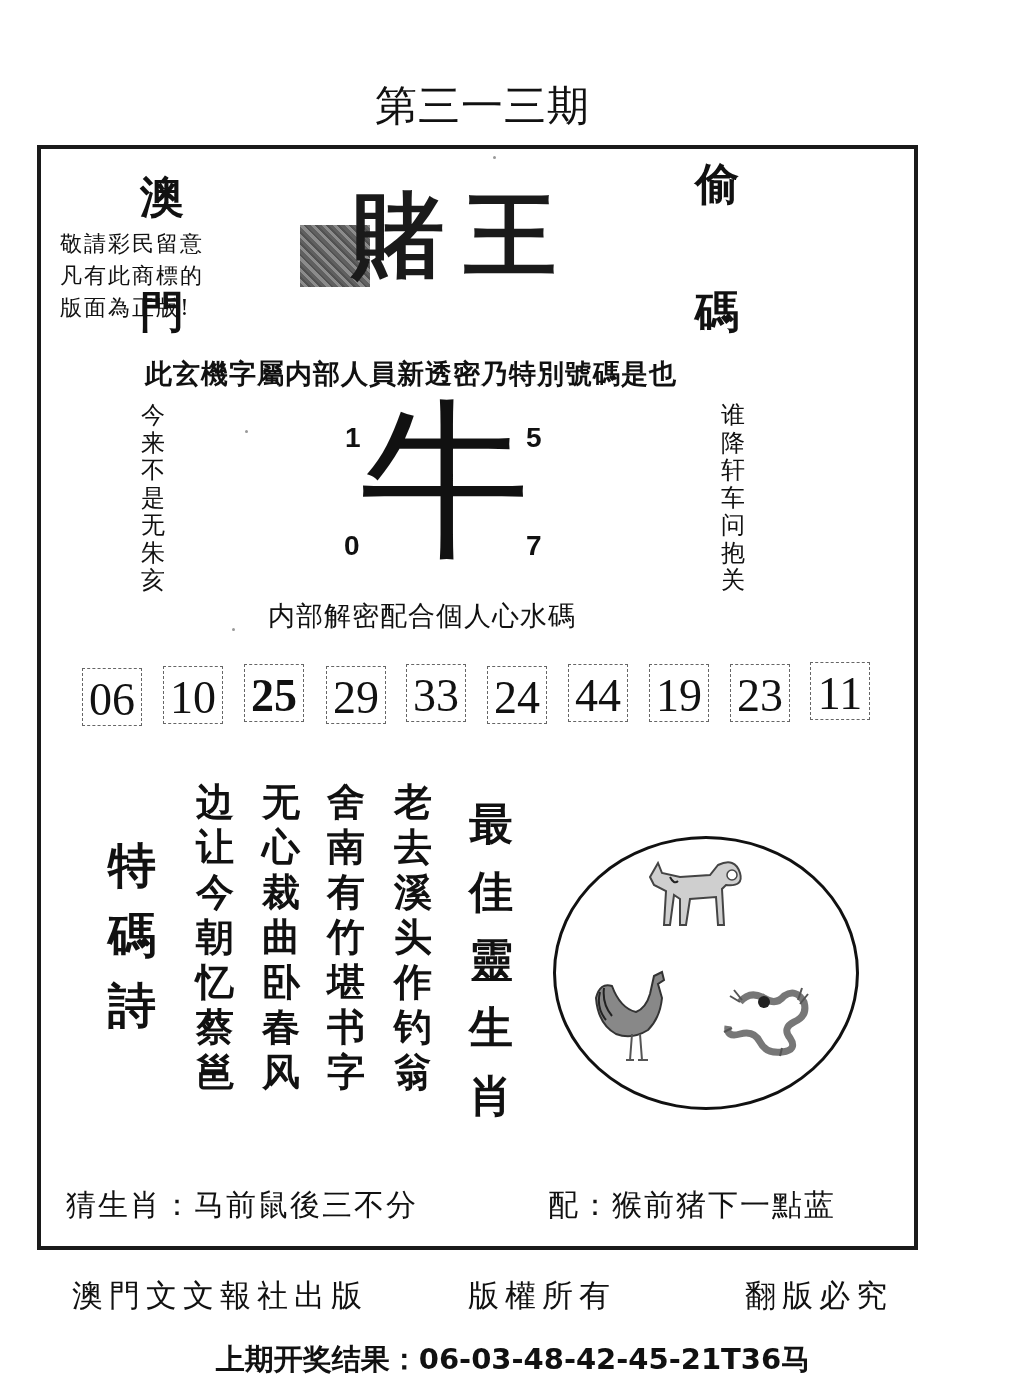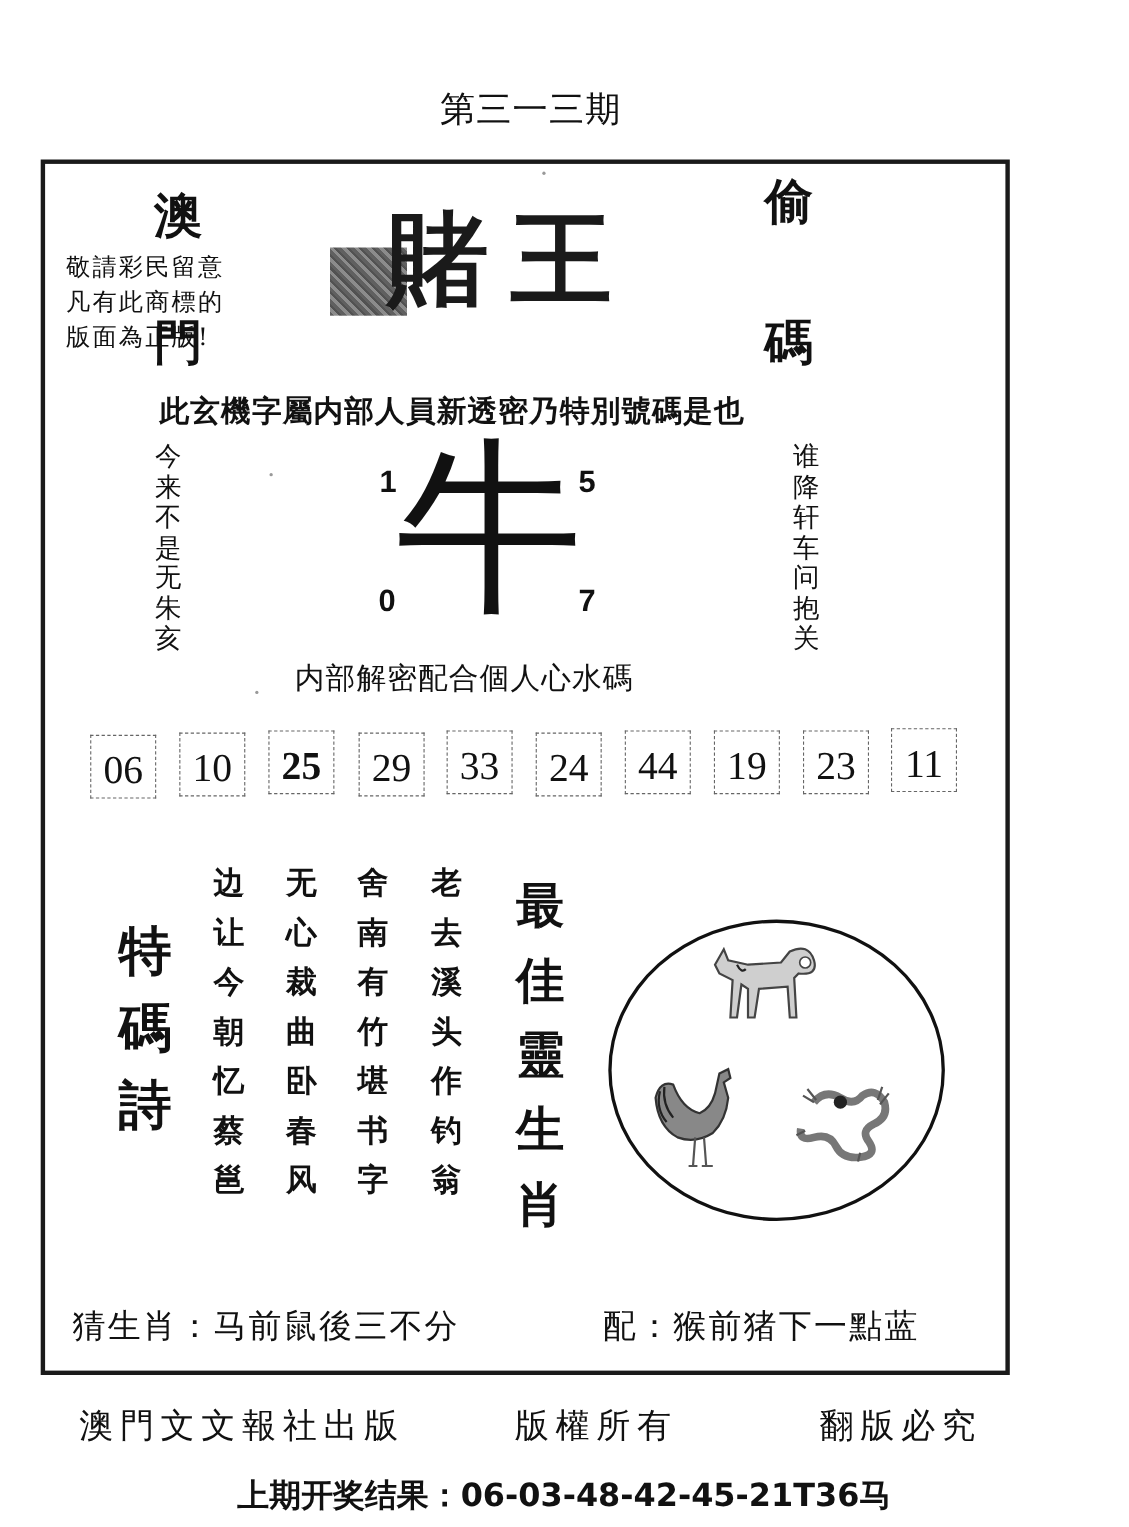--- a/index.html
+++ b/index.html
@@ -1,19 +1,19 @@
 <!DOCTYPE html>
 <html><head>
 <meta charset="utf-8">
 <style>
   html, body { margin: 0; padding: 0; background: #ffffff; }
   body { width: 1026px; height: 1388px; position: relative; overflow: hidden;
          font-family: "DejaVu Serif", serif; color: #111; }
   .abs { position: absolute; }
-  .issue { left: 0; width: 965px; top: 78px; text-align: center; font-size: 32px;
+  .issue { left: 0; width: 965px; top: 78px; text-align: center; font-size: 42px;
            letter-spacing: 1px; font-family: "DejaVu Serif", serif; }
   .frame { left: 37px; top: 145px; width: 873px; height: 1097px;
            border: 4px solid #1a1a1a; box-sizing: content-box; }
   .vchar { font-family: "DejaVu Serif", serif; font-weight: bold; font-size: 44px; line-height: 1; }
   .notice { left: 60px; top: 228px; font-size: 22px; line-height: 32px; letter-spacing: 2px;
             font-family: "DejaVu Serif", serif; }
   .notice div { white-space: nowrap; }
   .logo-block { left: 300px; top: 225px; width: 70px; height: 62px;
                 background: repeating-linear-gradient(45deg,#444 0 3px,#777 3px 6px,#333 6px 8px);
                 opacity: 0.85; }
@@ -22,25 +22,25 @@
   .slogan { left: 125px; top: 356px; font-size: 27px; font-weight: bold; letter-spacing: 1px;
             font-family: "DejaVu Serif", serif; white-space: nowrap; margin-left: 20px; }
   .vcol { font-size: 24px; line-height: 27.5px; width: 30px; text-align: center;
           font-family: "DejaVu Serif", serif; }
   .ox { left: 360px; top: 395px; font-size: 170px; line-height: 1; font-family: "DejaVu Serif", serif; }
   .digit { font-family: "Liberation Sans", sans-serif; font-weight: bold; font-size: 28px; }
   .subhead { left: 268px; top: 598px; font-size: 27px; font-family: "DejaVu Sans", sans-serif;
              letter-spacing: 1px; white-space: nowrap; }
   .numbox { position: absolute; width: 60px; height: 58px; border: 1.5px dashed #666;
             background: #fff; text-align: center; font-family: "Liberation Serif", serif;
-            font-size: 36px; line-height: 62px; box-sizing: border-box; }
+            font-size: 46px; line-height: 62px; box-sizing: border-box; }
   .poem-title { font-family: "DejaVu Serif", serif; font-weight: bold; font-size: 48px;
                 line-height: 70px; width: 56px; text-align: center; }
-  .poem-col { font-family: "DejaVu Sans", sans-serif; font-weight: bold; font-size: 28px;
-              line-height: 45px; width: 44px; text-align: left; }
+  .poem-col { font-family: "DejaVu Sans", sans-serif; font-weight: bold; font-size: 38px;
+              line-height: 45px; width: 44px; text-align: right; }
   .best-col { font-family: "DejaVu Serif", serif; font-weight: bold; font-size: 44px;
               line-height: 68px; width: 50px; text-align: center; }
   .circle { left: 553px; top: 836px; width: 300px; height: 268px; border: 3px solid #111;
             border-radius: 50%; }
   .animal { color: #555; text-align: center; font-family: "DejaVu Sans", sans-serif; }
   .guess { left: 66px; top: 1185px; font-size: 30px; white-space: nowrap; letter-spacing: 2px;
            font-family: "DejaVu Serif", serif; }
   .pair { left: 548px; top: 1185px; font-size: 30px; white-space: nowrap; letter-spacing: 2px;
           font-family: "DejaVu Serif", serif; }
   .footer { top: 1275px; font-size: 31px; letter-spacing: 6px; white-space: nowrap;

